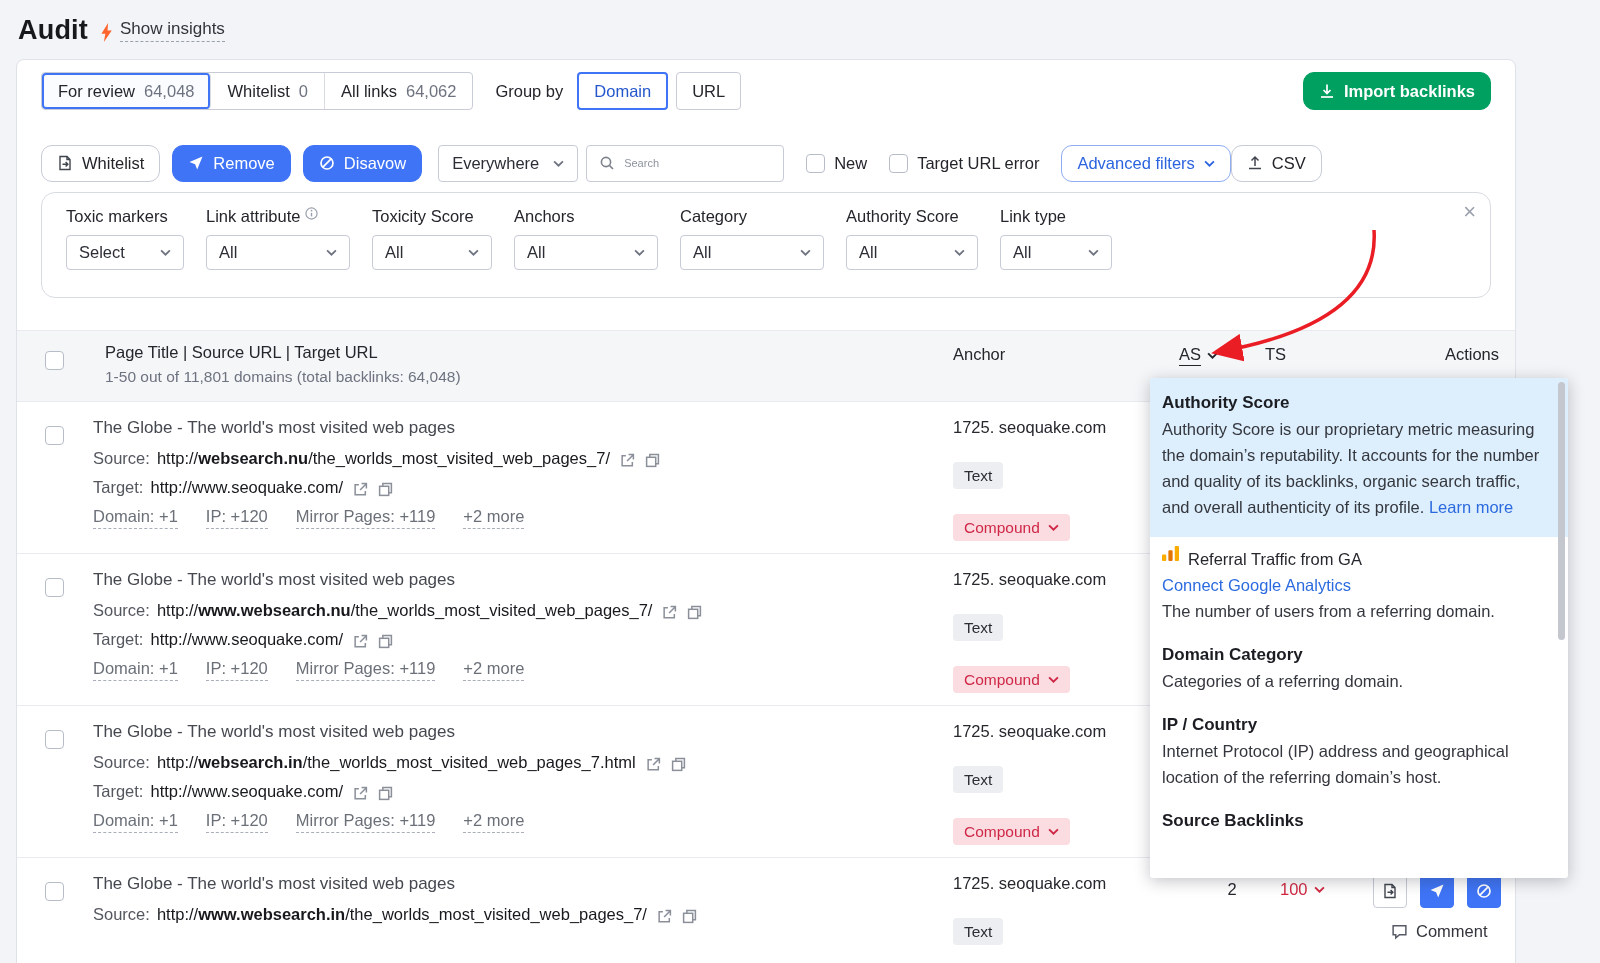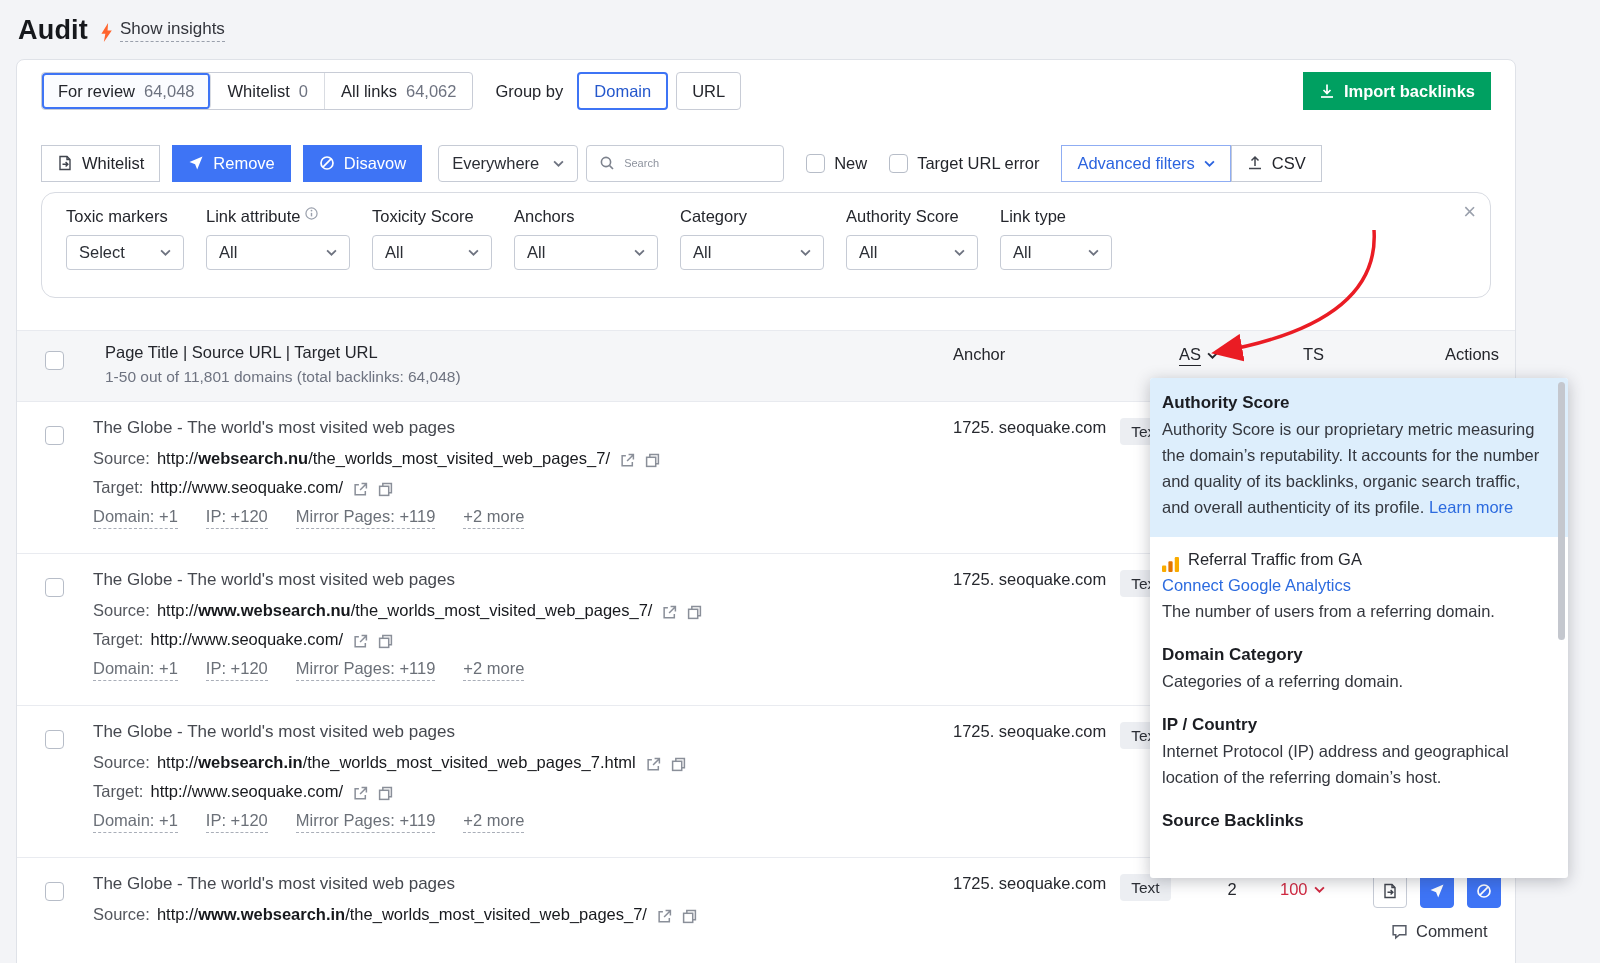--- a/index.html
+++ b/index.html
@@ -22,21 +22,21 @@
   .tab:last-child{border-right:none}
   .tab .count{color:#6e7380}
   .tab.active{box-shadow:inset 0 0 0 2px #3e74f5;border-radius:4px;background:#fbfcff;z-index:1}
   .groupby{display:flex;align-items:center;margin-left:22px;gap:14px}
   .groupby-label{font-size:16.5px;color:#24262c}
   .seg{height:38px;padding:0 15px;border:1px solid #c8ccd6;border-radius:4px;background:#fff;font-size:16.5px;color:#24262c;display:inline-flex;align-items:center;cursor:pointer}
   .seg.active{border:2px solid #3e74f5;color:#2457cc}
   .seg + .seg{margin-left:8px}
   .spacer{flex:1}
 
-  .btn{display:inline-flex;align-items:center;gap:9px;height:37px;padding:8px 15px;border:1px solid #c6cbd5;border-radius:0;background:#fff;font-size:16.5px;color:#23252b;cursor:pointer;white-space:nowrap}
+  .btn{display:inline-flex;align-items:center;gap:9px;height:37px;padding:8px 15px;border:1px solid #c6cbd5;border-radius:11px;background:#fff;font-size:16.5px;color:#23252b;cursor:pointer;white-space:nowrap}
   .btn.blue{background:#3e74f5;border-color:#3e74f5;color:#fff}
   .btn.green{background:#00a061;border-color:#00a061;color:#fff;font-weight:700;height:38px}
   .btn.outline-blue{border-color:#8fadf3;color:#2c64df}
 
   
   .toolbar{position:absolute;top:84px;left:24px;right:24px;height:38px;display:flex;align-items:center}
   .toolbar > * {flex:none}
   .gap8{margin-left:8px}.gap12{margin-left:12px}.gap16{margin-left:16px}.gap22{margin-left:22px}
   .dropdown{display:inline-flex;align-items:center;justify-content:space-between;gap:10px;height:37px;padding:0 13px;border:1px solid #c6cbd5;border-radius:4px;background:#fff;font-size:16.5px;color:#2b2e35;cursor:pointer}
   .search-box{display:inline-flex;align-items:center;gap:9px;height:37px;width:198px;padding:0 12px;border:1px solid #c6cbd5;border-radius:4px;background:#fff}
@@ -55,58 +55,58 @@
   .panel-close{position:absolute;top:8px;right:14px;font-size:22px;color:#9aa0ac;cursor:pointer;line-height:1}
 
   
   .thead{position:absolute;top:270px;left:0;right:0;height:72px;background:#f5f6f8;border-top:1px solid #e8eaef;border-bottom:1px solid #e8eaef}
   .th-check{position:absolute;left:28px;top:20px}
   .th-main{position:absolute;left:88px;top:12px;font-size:16.5px;color:#24262c}
   .th-summary{margin-top:6px;font-size:15.5px;color:#6e7380}
   .th-anchor{position:absolute;left:936px;top:14px;font-size:16.5px;color:#24262c}
   .th-as{position:absolute;left:1162px;top:14px;font-size:16.5px;color:#24262c;display:inline-flex;align-items:center;gap:6px;cursor:pointer}
   .th-as .lbl{border-bottom:1px solid #24262c;padding-bottom:1px}
-  .th-ts{position:absolute;left:1286px;top:14px;font-size:16.5px;color:#24262c;cursor:pointer}
+  .th-ts{position:absolute;left:1248px;top:14px;font-size:16.5px;color:#24262c;cursor:pointer}
   .th-actions{position:absolute;right:16px;top:14px;font-size:16.5px;color:#24262c}
 
   
   .rows{position:absolute;top:342px;left:0;right:0}
   .row{position:relative;height:152px;border-bottom:1px solid #e9ebf0;background:#fff}
   .row-check{position:absolute;left:28px;top:24px}
   .row-content{position:absolute;left:76px;top:16px}
   .row-title{font-size:17px;color:#45484f;margin-bottom:11px}
   .row-line{display:flex;align-items:flex-end;gap:7px;margin-bottom:10px;font-size:16.5px}
   .line-label{color:#54575e}
   .url{color:#17191d}
   .url .bold{font-weight:700}
   .mini-icon{display:inline-flex;margin-left:3px;cursor:pointer}
   .row-meta{display:flex;gap:28px;margin-top:4px}
   .meta-link{font-size:16.5px;color:#6b7078;border-bottom:1.5px dashed #a9aeb8;padding-bottom:2px;cursor:pointer}
-  .anchor-cell{position:absolute;left:936px;top:16px;display:flex;flex-direction:row;align-items:flex-start;gap:14px}
+  .anchor-cell{position:absolute;left:936px;top:16px;display:flex;flex-direction:column;align-items:flex-start;gap:25px}
   .anchor-text{font-size:16.5px;color:#26282e}
   .badge{display:inline-flex;align-items:center;gap:8px;height:27px;padding:0 11px;border-radius:4px;font-size:15.5px}
   .badge-gray{background:#eceef2;color:#2b2e35;cursor:pointer}
   .badge-red{background:#fbdce1;color:#cf2746;cursor:pointer}
 
   
   .val-as{position:absolute;left:1190px;top:22px;width:50px;text-align:center;font-size:16.5px;color:#26282e}
   .val-ts{position:absolute;left:1263px;top:22px;display:inline-flex;align-items:center;gap:6px;font-size:16.5px;color:#d12941;cursor:pointer}
   .row-actions{position:absolute;left:1356px;top:16px;display:flex;gap:13px}
   .action-btn{width:34px;height:34px;border-radius:4px;border:1px solid #c6cbd5;background:#fff;display:inline-flex;align-items:center;justify-content:center;cursor:pointer}
   .action-btn.blue{background:#3e74f5;border-color:#3e74f5}
   .comment-link{position:absolute;left:1374px;top:64px;display:inline-flex;align-items:center;gap:8px;font-size:16.5px;color:#33353c;cursor:pointer}
 
   
   .tooltip{position:absolute;left:1150px;top:378px;width:418px;height:500px;background:#fff;box-shadow:0 3px 16px rgba(35,40,55,.28);border-radius:3px;z-index:40;overflow:hidden}
   .tip-sec{padding:9px 16px 9px 12px}
   .tip-highlight{background:#ddeefc;padding:12px 16px 17px 12px}
   .tip-title{font-size:17px;font-weight:700;color:#1b1d22;line-height:26px}
   .tip-body{font-size:16.5px;color:#34373e;line-height:26px}
   .tip-link{font-size:16.5px;color:#2c6bdf;line-height:26px;cursor:pointer;text-decoration:none}
-  .tip-row{display:flex;align-items:flex-end;gap:9px;line-height:26px}
+  .tip-row{display:flex;align-items:flex-start;gap:9px;line-height:26px}
   .tip-reg{font-size:16.5px;color:#26282e}
   .tip-scrollbar{position:absolute;top:4px;right:3px;width:7px;height:492px}
   .tip-thumb{width:7px;height:258px;background:#c4c7ce;border-radius:4px}
 
   
   .annotation{position:absolute;left:0;top:0;z-index:60;pointer-events:none}
 
   svg{display:block}
 </style>
 </head>

